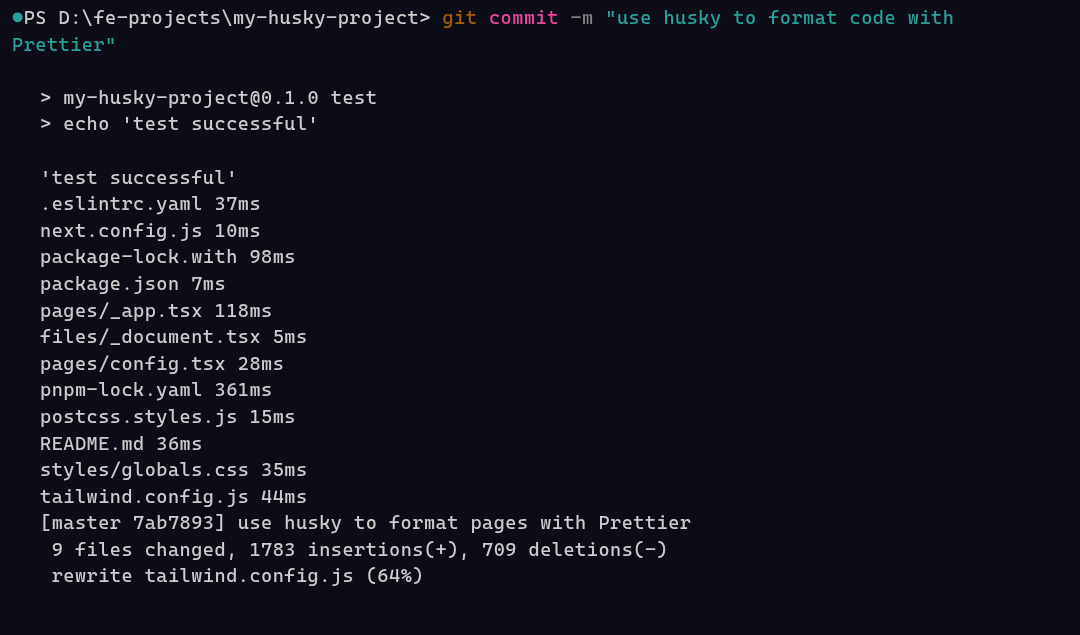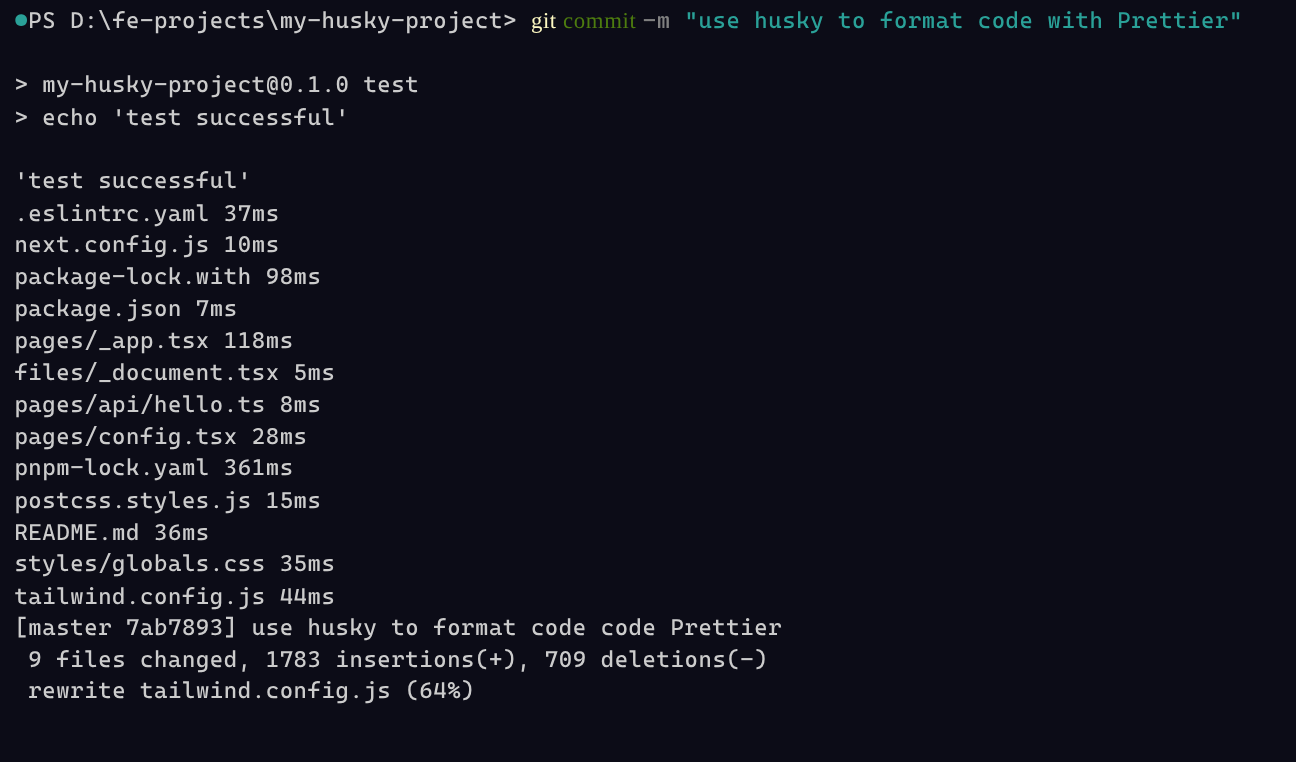--- a/index.html
+++ b/index.html
@@ -24,35 +24,34 @@
       word-wrap: break-word;
     }
     .prompt-marker {
       color: #2aa198;
       display: inline;
     }
     .prompt-path {
       color: #cccccc;
     }
     .git-cmd {
-      color: #fef9c3;
-      font-family: Liberation Serif, serif;
+      color: #a16207;
     }
     .commit-word {
-      color: #4d7c0f;
-      font-family: Liberation Serif, serif;
+      color: #ec4899;
     }
     .dash-m {
       color: #808080;
     }
     .msg-string {
       color: #2aa198;
     }
     .output {
       color: #cccccc;
+      margin-left: 28px;
     }
     .blank {
       height: 1.4em;
     }
     .terminal-content {
       display: block;
     }
   </style>
 </head>
 <body>
@@ -63,23 +62,22 @@
   <div class="line output">&gt; my-husky-project@0.1.0 test</div>
   <div class="line output">&gt; echo 'test successful'</div>
   <div class="line blank"></div>
   <div class="line output">'test successful'</div>
   <div class="line output">.eslintrc.yaml 37ms</div>
   <div class="line output">next.config.js 10ms</div>
   <div class="line output">package-lock.with 98ms</div>
   <div class="line output">package.json 7ms</div>
   <div class="line output">pages/_app.tsx 118ms</div>
   <div class="line output">files/_document.tsx 5ms</div>
-  <div class="line output">pages/api/hello.ts 8ms</div>
   <div class="line output">pages/config.tsx 28ms</div>
   <div class="line output">pnpm-lock.yaml 361ms</div>
   <div class="line output">postcss.styles.js 15ms</div>
   <div class="line output">README.md 36ms</div>
   <div class="line output">styles/globals.css 35ms</div>
   <div class="line output">tailwind.config.js 44ms</div>
-  <div class="line output">[master 7ab7893] use husky to format code code Prettier</div>
+  <div class="line output">[master 7ab7893] use husky to format pages with Prettier</div>
   <div class="line output"> 9 files changed, 1783 insertions(+), 709 deletions(-)</div>
   <div class="line output"> rewrite tailwind.config.js (64%)</div>
 </div>
 
 </body></html>

